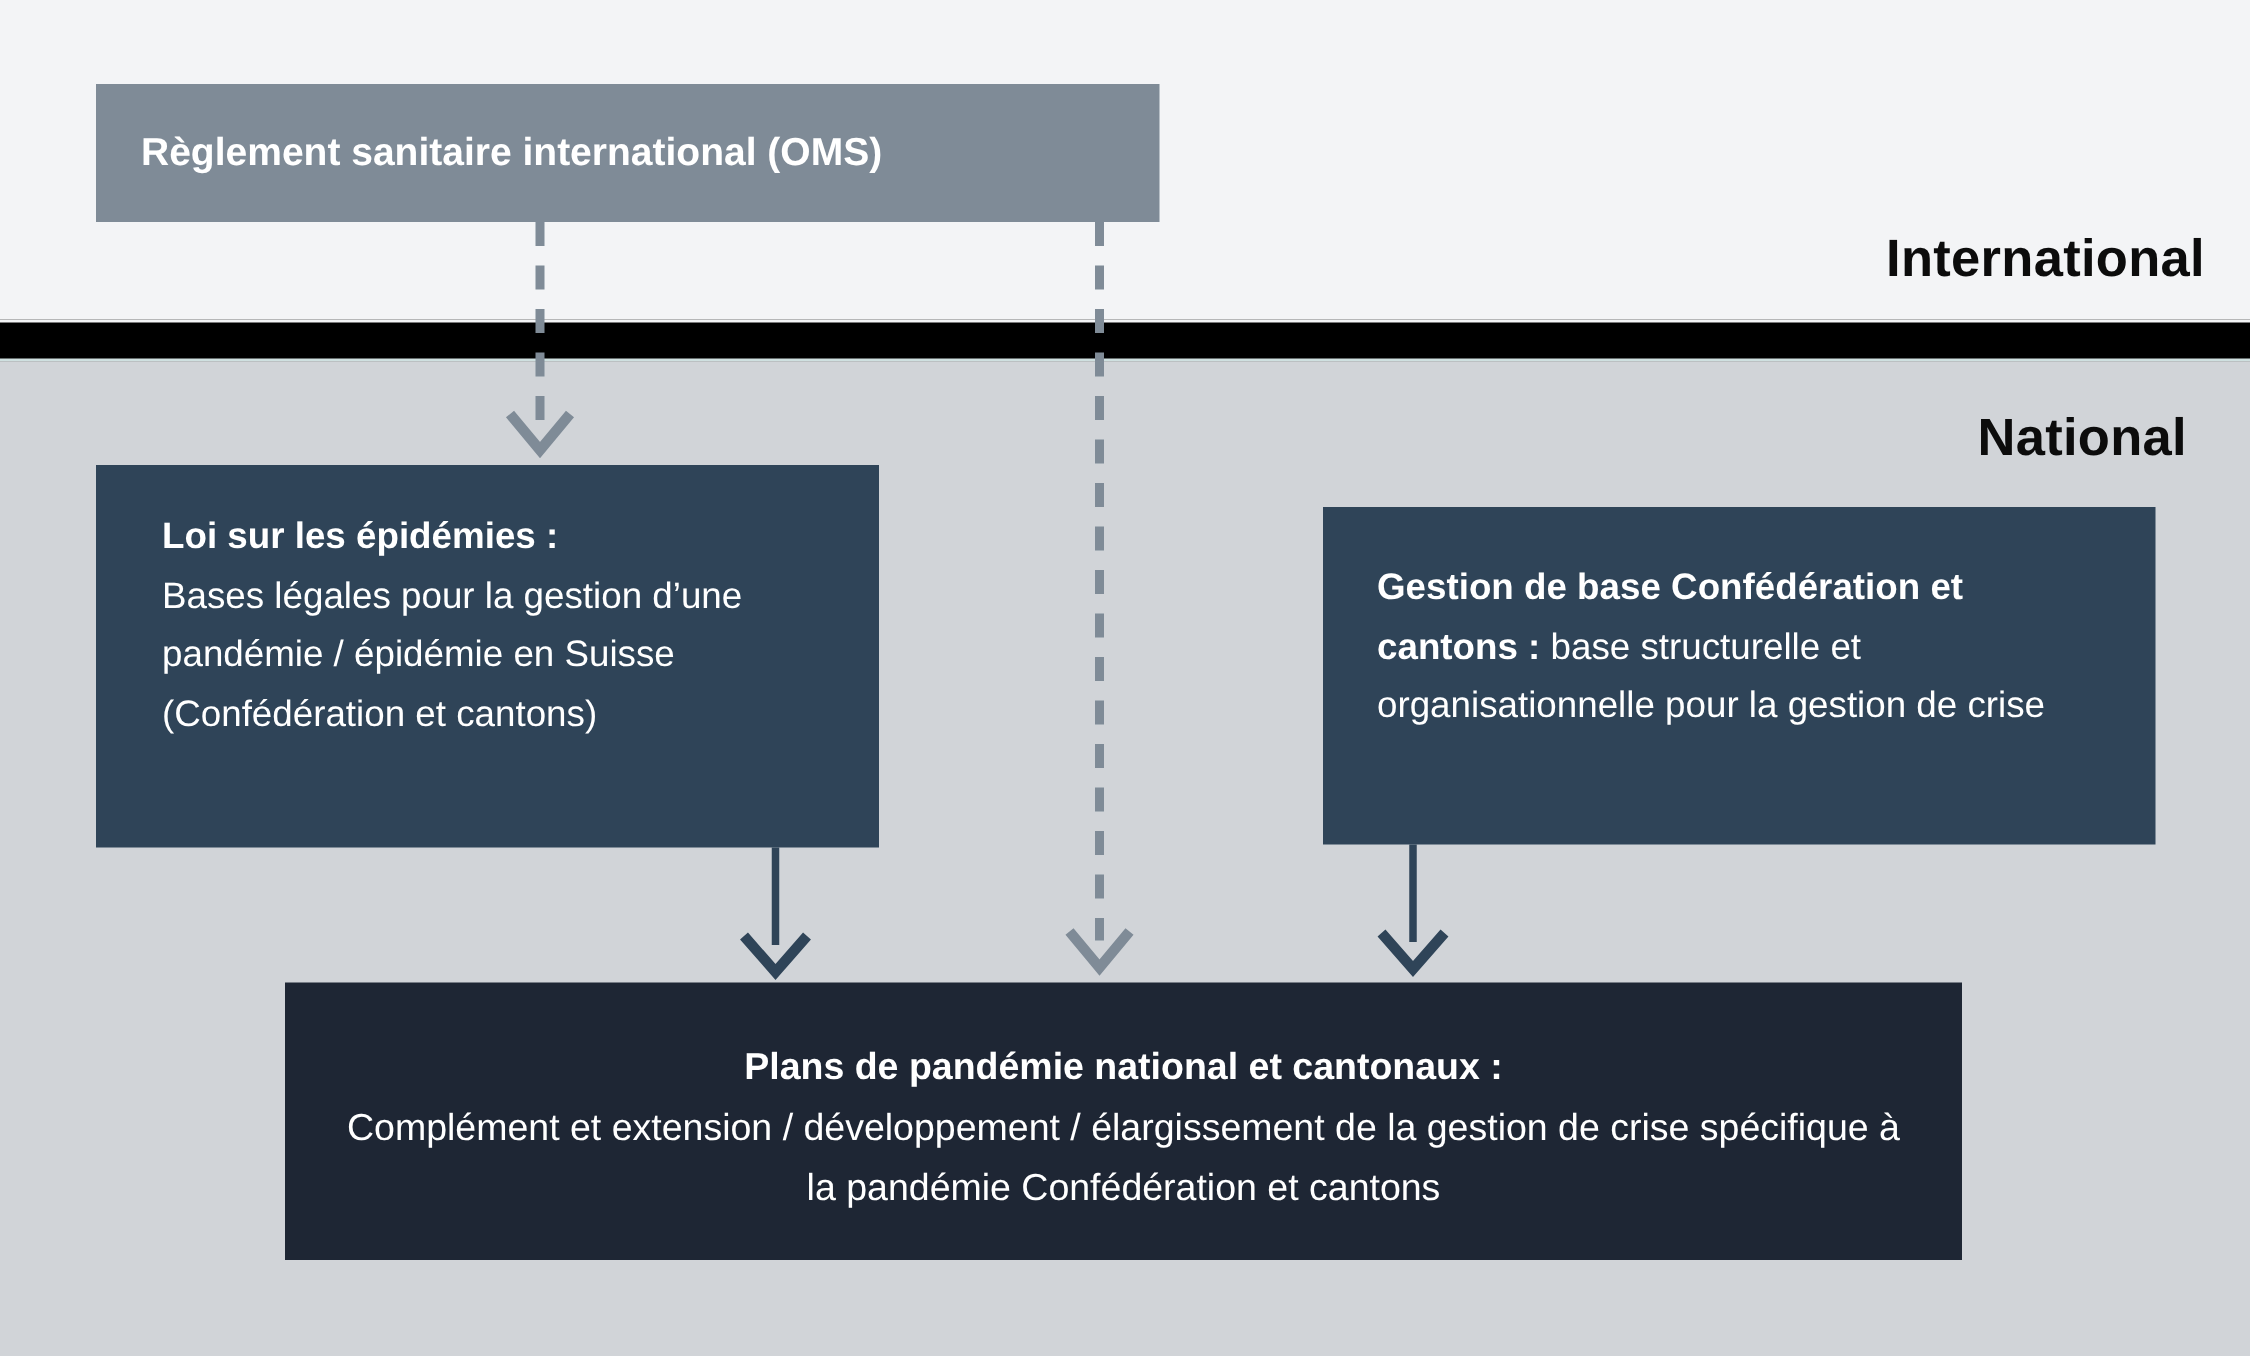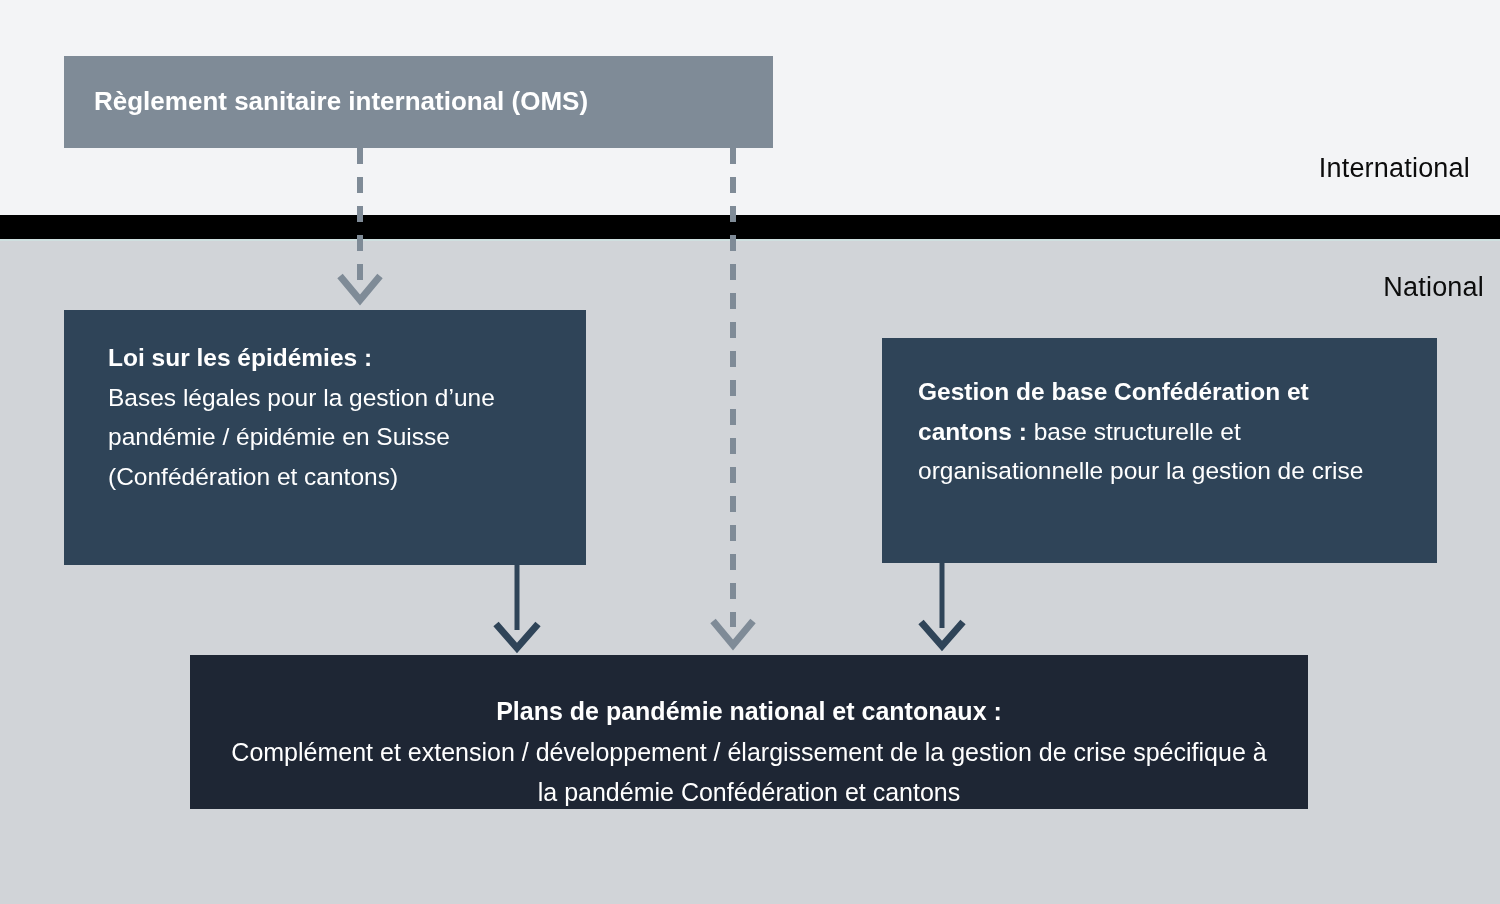--- a/index.html
+++ b/index.html
@@ -45,28 +45,28 @@
     left: 0;
     top: 241px;
     width: 1500px;
     height: 663px;
     background: #d1d4d8;
   }
 
   
   .band-label {
     position: absolute;
-    font-weight: normal;
-    font-size: 27px;
+    font-weight: bold;
+    font-size: 35px;
     color: #0c0c0c;
     letter-spacing: 0.2px;
     white-space: nowrap;
   }
   .band-label.international { right: 30px; top: 153px; }
-  .band-label.national      { right: 16px; top: 272px; }
+  .band-label.national      { right: 42px; top: 272px; }
 
   
   .box {
     position: absolute;
     box-sizing: border-box;
     color: #ffffff;
   }
   .box-title {
     font-weight: bold;
   }
@@ -108,21 +108,21 @@
     padding: 34px 30px 0 36px;
     font-size: 24.5px;
     line-height: 1.62;
   }
   .box-crisis .box-title { font-size: 24.5px; }
 
   .box-plans {
     left: 190px;
     top: 655px;
     width: 1118px;
-    height: 154px;
+    height: 185px;
     background: #1e2634;
     padding: 36px 34px 0 34px;
     font-size: 25px;
     line-height: 1.62;
     text-align: center;
   }
   .box-plans .box-title { font-size: 25px; }
 
   
   #connectors {

